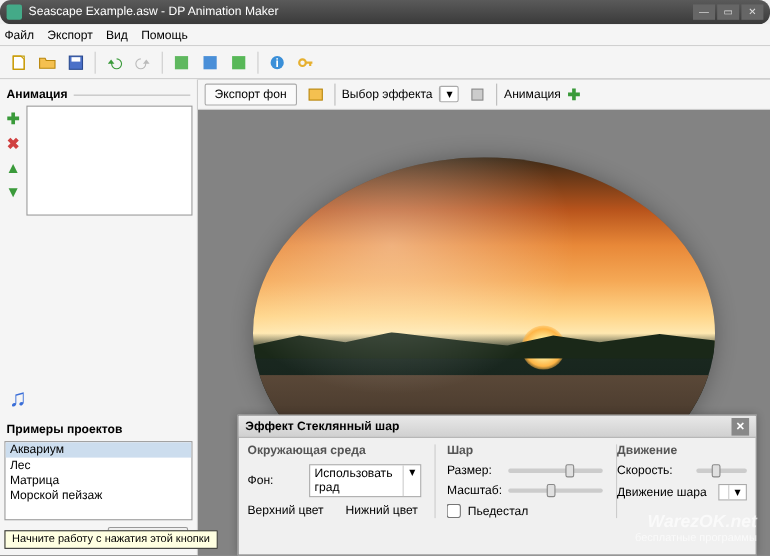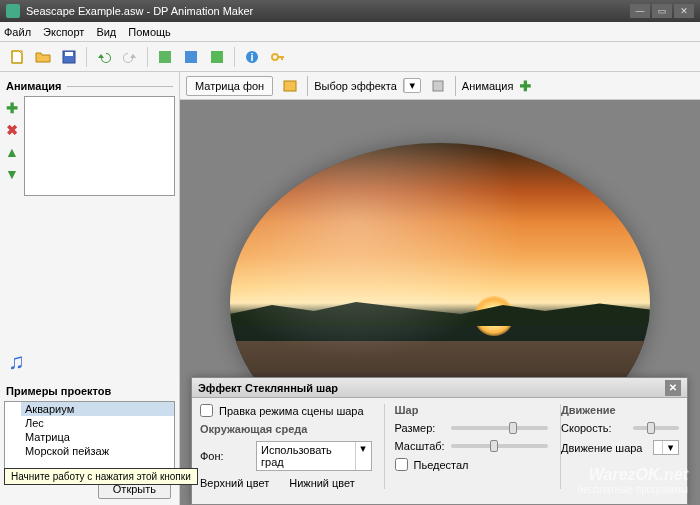--- a/index.html
+++ b/index.html
@@ -1,57 +1,57 @@
 <!DOCTYPE html>
 <html><head>
 <meta charset="utf-8">
 <style>
 * { margin:0; padding:0; box-sizing:border-box; font-family:Tahoma,Arial,sans-serif; font-size:11px; }
 body { background:#555; overflow:hidden; width:700px; height:505px; position:relative; }
 .window { width:700px; height:505px; background:#f0f0f0; display:flex; flex-direction:column; }
-.titlebar { height:22px; background:linear-gradient(#5a5a5a,#3a3a3a); color:#fff; display:flex; align-items:center; padding:0 6px; font-size:11px; }
+.titlebar { height:22px; background:linear-gradient(#5a5a5a,#3a3a3a); color:#fff; display:flex; align-items:center; padding:0 6px; font-size:11px;border-radius:10px; }
 .titlebar .appicon { width:14px; height:14px; background:#4a8; margin-right:6px; border-radius:2px; }
 .titlebar .spacer { flex:1; }
 .titlebar .wbtn { width:20px; height:14px; background:#666; margin-left:2px; display:flex; align-items:center; justify-content:center; color:#ddd; font-size:9px; cursor:pointer; }
 .menubar { height:20px; background:#f5f5f5; border-bottom:1px solid #ccc; display:flex; align-items:center; padding:0 4px; gap:12px; }
 .menubar span { cursor:pointer; }
 .toolbar { height:30px; background:#f5f5f5; border-bottom:1px solid #ccc; display:flex; align-items:center; padding:0 6px; gap:4px; }
 .tbtn { width:22px; height:22px; display:flex; align-items:center; justify-content:center; cursor:pointer; border-radius:2px; }
 .tbtn svg { width:16px; height:16px; }
 .tsep { width:1px; height:20px; background:#ccc; margin:0 2px; }
 .body { flex:1; display:flex; overflow:hidden; }
 .sidebar { width:180px; background:#f5f5f5; border-right:1px solid #ccc; display:flex; flex-direction:column; padding:4px; }
 .panel-title { font-weight:bold; display:flex; align-items:center; gap:6px; padding:4px 2px; }
 .panel-title .line { flex:1; height:1px; background:#bbb; }
 .anim-row { display:flex; gap:4px; }
 .anim-btns { display:flex; flex-direction:column; gap:6px; padding-top:4px; }
 .anim-btns .ab { width:16px; height:16px; cursor:pointer; display:flex; align-items:center; justify-content:center; font-size:14px; font-weight:bold; }
 .anim-list { flex:1; height:100px; background:#fff; border:1px solid #999; }
 .music-icon { margin-top:auto; color:#3a6ed8; font-size:22px; padding:6px 4px; cursor:pointer; }
 .proj-title { font-weight:bold; padding:4px 2px; }
-.proj-list { background:#fff; border:1px solid #999; height:72px; overflow:hidden;padding-left:16px; }
+.proj-list { background:#fff; border:1px solid #999; height:72px; overflow:hidden; }
 .proj-list div { padding:1px 4px; cursor:pointer; }
 .proj-list .sel { background:#cde; }
 .open-btn { margin:6px 4px 2px auto; padding:3px 14px; border:1px solid #999; background:#f0f0f0; cursor:pointer; border-radius:2px; }
-.hint { background:#ffffe1; border:1px solid #333; padding:2px 6px; font-size:10px; position:absolute; bottom:20px; left:4px; }
+.hint { background:#ffffe1; border:1px solid #333; padding:2px 6px; font-size:10px; position:absolute; bottom:6px; left:4px; }
 .main { flex:1; display:flex; flex-direction:column; background:#888; position:relative; }
 .main-tb { height:28px; background:#f5f5f5; border-bottom:1px solid #ccc; display:flex; align-items:center; padding:0 6px; gap:6px; }
 .btn { padding:3px 8px; border:1px solid #aaa; background:#fafafa; cursor:pointer; border-radius:2px; display:flex; align-items:center; gap:4px; }
 .sel-wrap { display:flex; align-items:center; border:1px solid #aaa; background:#fff; border-radius:2px; }
 .sel-wrap input { border:none; padding:2px 4px; width:110px; background:transparent; outline:none; }
 .sel-wrap .dd { width:16px; text-align:center; cursor:pointer; border-left:1px solid #ccc; }
 .vsep { width:1px; height:20px; background:#bbb; }
 .canvas { flex:1; background:#838383; position:relative; overflow:hidden; }
 .sphere { position:absolute; left:50%; top:50%; transform:translate(-50%,-50%); width:420px; height:320px; border-radius:50%; overflow:hidden; box-shadow:inset 0 0 40px rgba(0,0,0,.5), 0 0 20px rgba(0,0,0,.3); }
 .sky { position:absolute; inset:0; background:linear-gradient(to bottom,#3a2815 0%,#b8541c 15%,#e88838 25%,#f5a855 35%,#ffd589 45%,#ffe8b0 50%,#1a2820 55%,#0e1a14 100%); }
 .sun { position:absolute; left:58%; top:48%; width:40px; height:40px; background:radial-gradient(circle,#fff 0%,#ffec9a 30%,#ffb545 60%,transparent 80%); border-radius:50%; }
 .mtn { position:absolute; left:0; right:0; top:48%; height:30px; background:#1a2818; clip-path:polygon(0 60%,10% 30%,20% 50%,30% 20%,45% 45%,55% 60%,65% 30%,75% 50%,88% 25%,100% 45%,100% 100%,0 100%); }
 .water { position:absolute; left:0; right:0; bottom:0; top:62%; background:linear-gradient(#5a4838,#2a2018); }
 .gloss { position:absolute; inset:0; background:radial-gradient(ellipse at 30% 25%, rgba(255,255,255,.35) 0%, transparent 40%); }
-.props { position:absolute; left:191px; right:12px; bottom:0; height:128px; background:#f0f0f0; border:1px solid #888; box-shadow:0 0 8px rgba(0,0,0,.3); }
+.props { position:absolute; left:216px; right:12px; bottom:0; height:128px; background:#f0f0f0; border:1px solid #888; box-shadow:0 0 8px rgba(0,0,0,.3); }
 .props-title { height:20px; background:linear-gradient(#e8e8e8,#d0d0d0); display:flex; align-items:center; padding:0 6px; font-weight:bold; border-bottom:1px solid #aaa; }
 .props-title .close { margin-left:auto; width:16px; height:16px; background:#888; color:#fff; display:flex; align-items:center; justify-content:center; cursor:pointer; font-size:10px; }
 .props-body { display:flex; padding:6px 8px; gap:12px; }
 .props-col { display:flex; flex-direction:column; gap:6px; }
 .props-col.c1 { width:200px; }
 .props-col.c2 { width:190px; border-left:1px solid #ccc; padding-left:10px; }
 .props-col.c3 { flex:1; border-left:1px solid #ccc; }
 .grp-title { color:#555; font-weight:bold; }
 .row { display:flex; align-items:center; gap:6px; }
 .row label { min-width:50px; }
@@ -169,21 +169,21 @@
         <div>Лес</div>
         <div>Матрица</div>
         <div>Морской пейзаж</div>
       </div>
       <button class="open-btn">Открыть</button>
     </div>
 
     <div class="main">
       <div class="main-tb">
         <div class="btn">
-            <span>Матрица фон</span>
+            <span>Экспорт фон</span>
           </div>
         <div class="tbtn">
             <svg viewBox="0 0 16 16">
               <rect x="2" y="3" width="12" height="10" fill="#f4c050" stroke="#b8860b"></rect>
             </svg>
           </div>
         <div class="vsep"></div>
         <span>Выбор эффекта</span>
         <div class="sel-wrap">
           <div class="dd">▾</div>
@@ -209,24 +209,20 @@
     </div>
   </div>
 
   <div class="props">
     <div class="props-title">
       <span>Эффект Стеклянный шар</span>
       <div class="close">✕</div>
     </div>
     <div class="props-body">
       <div class="props-col c1">
-        <div class="row">
-            <input type="checkbox" style="">
-            <label>Правка режима сцены шара</label>
-          </div>
         <div class="grp-title">Окружающая среда</div>
         <div class="row">
           <label>Фон:</label>
           <div class="combo">
               <span>Использовать град</span>
               <div class="dd">▾</div>
             </div>
         </div>
         <div class="row" style="gap:20px">
           <span>Верхний цвет</span>

